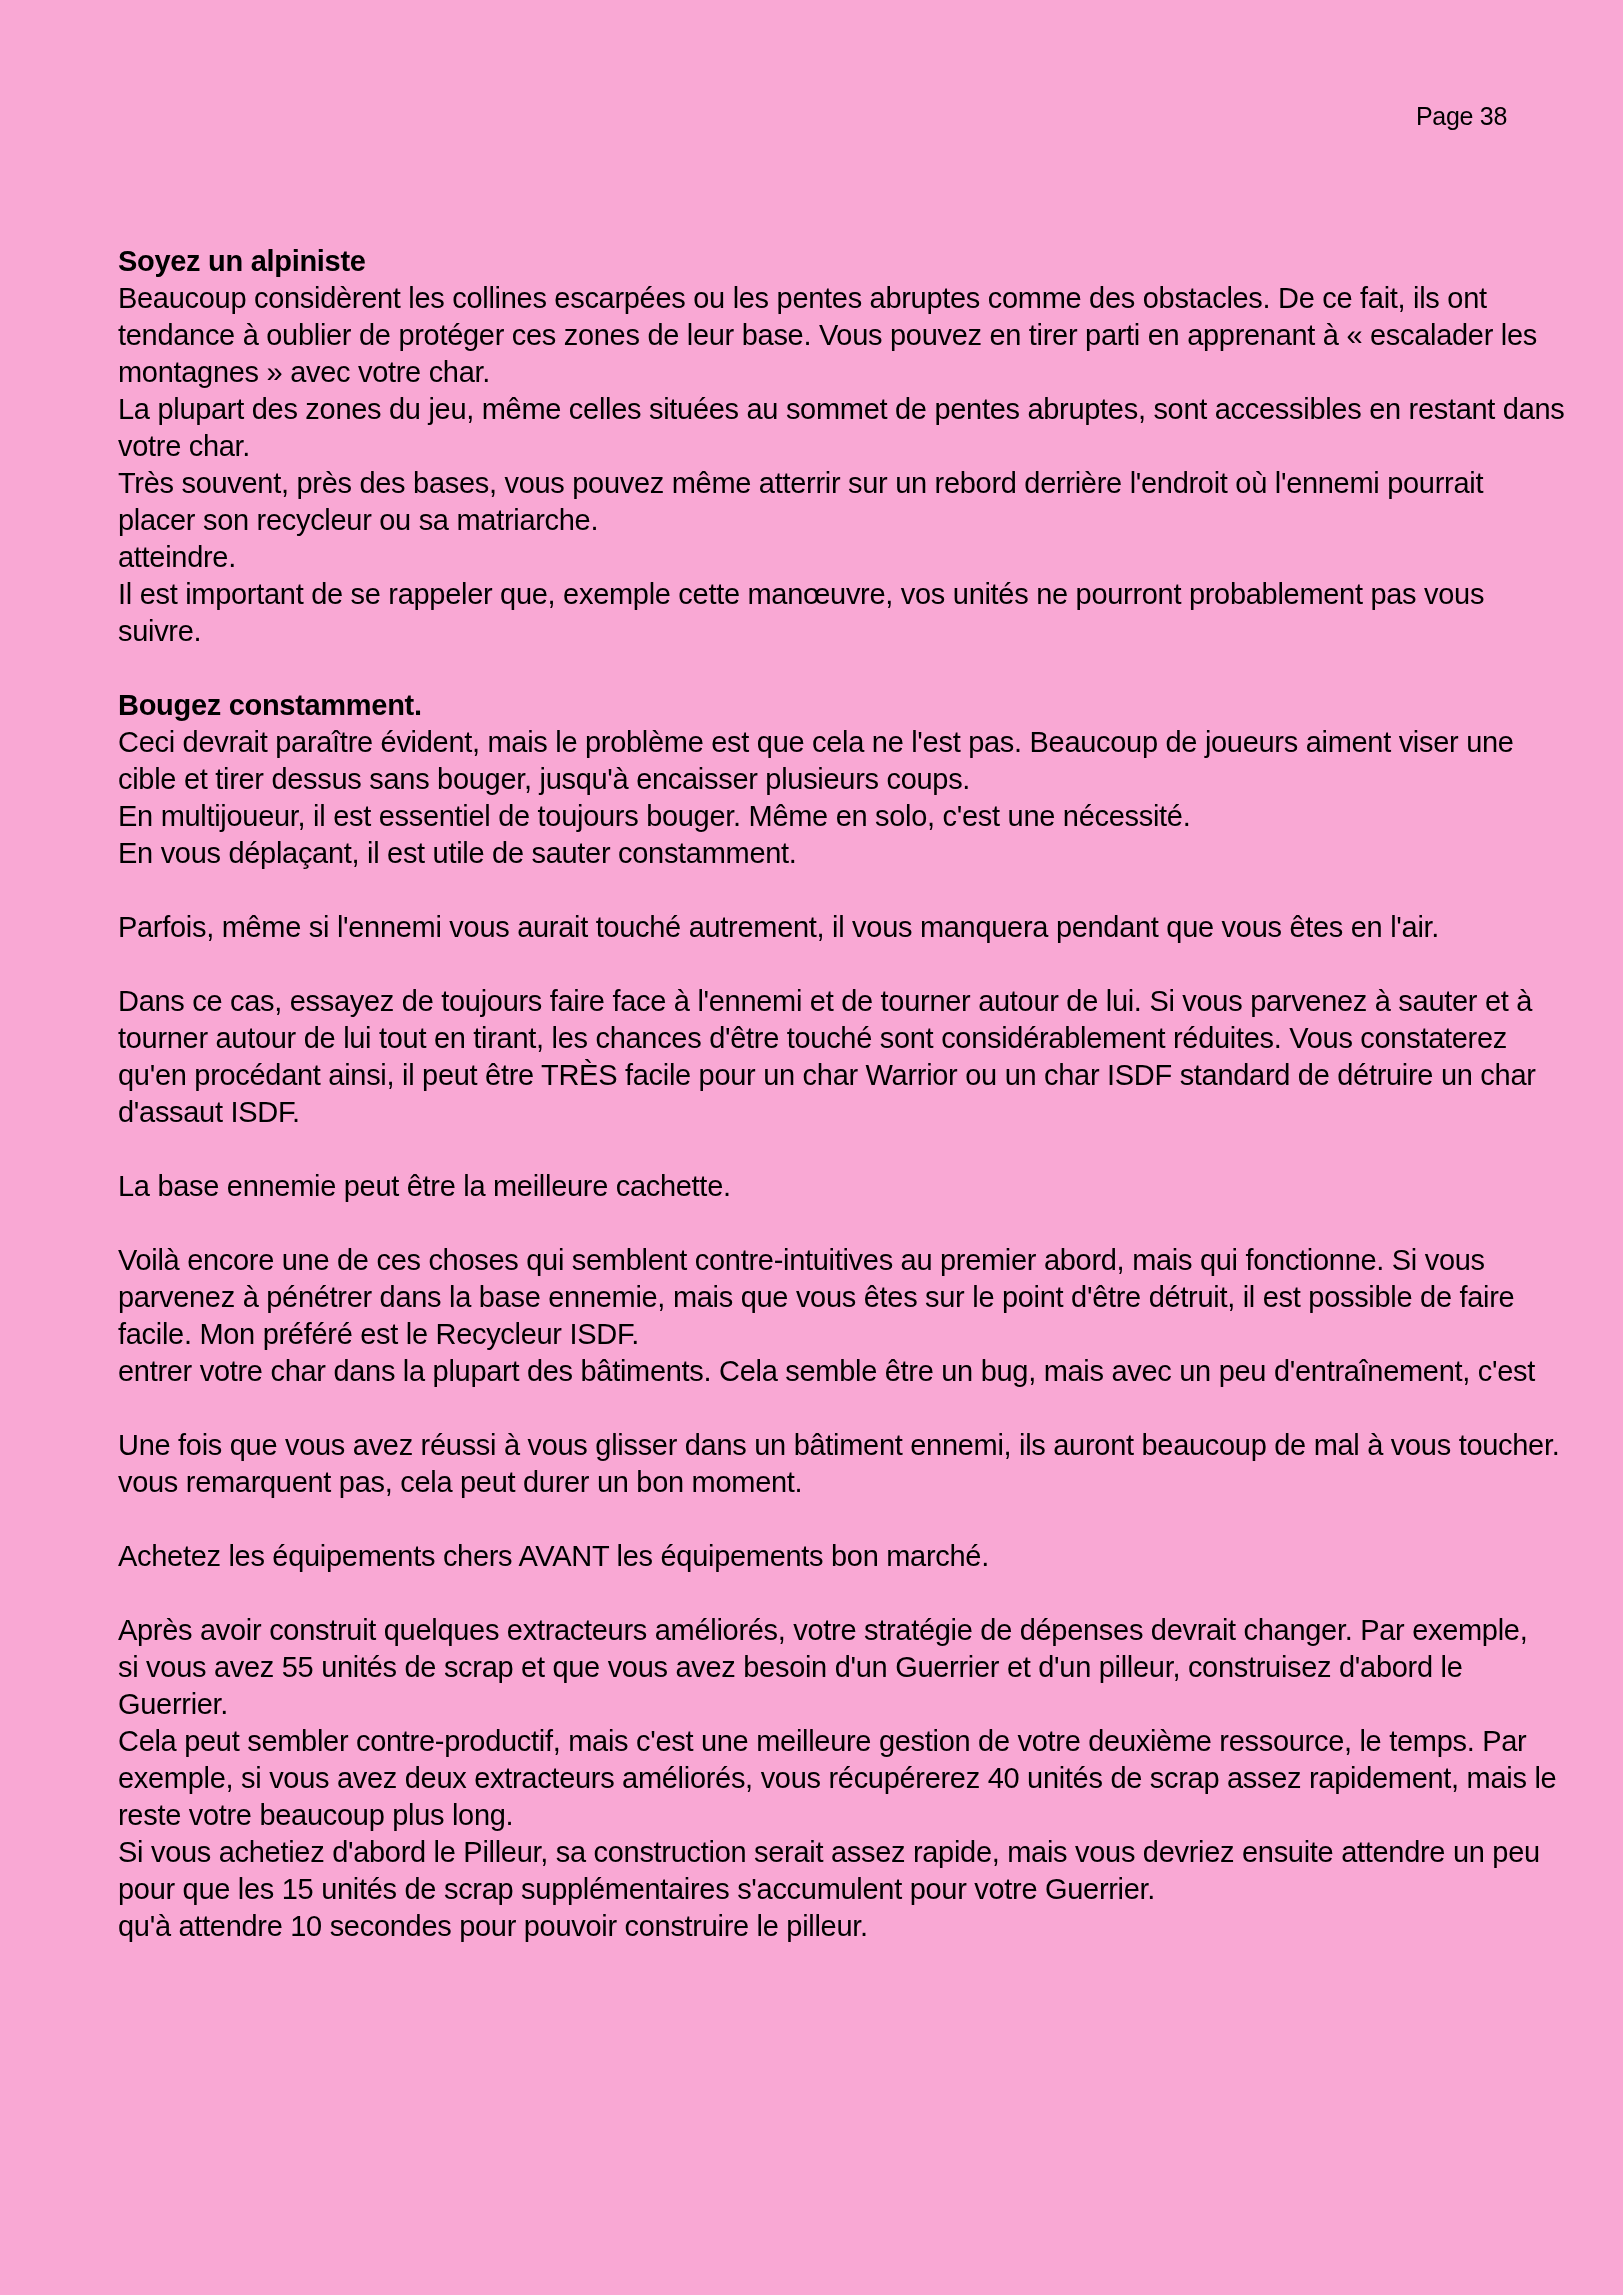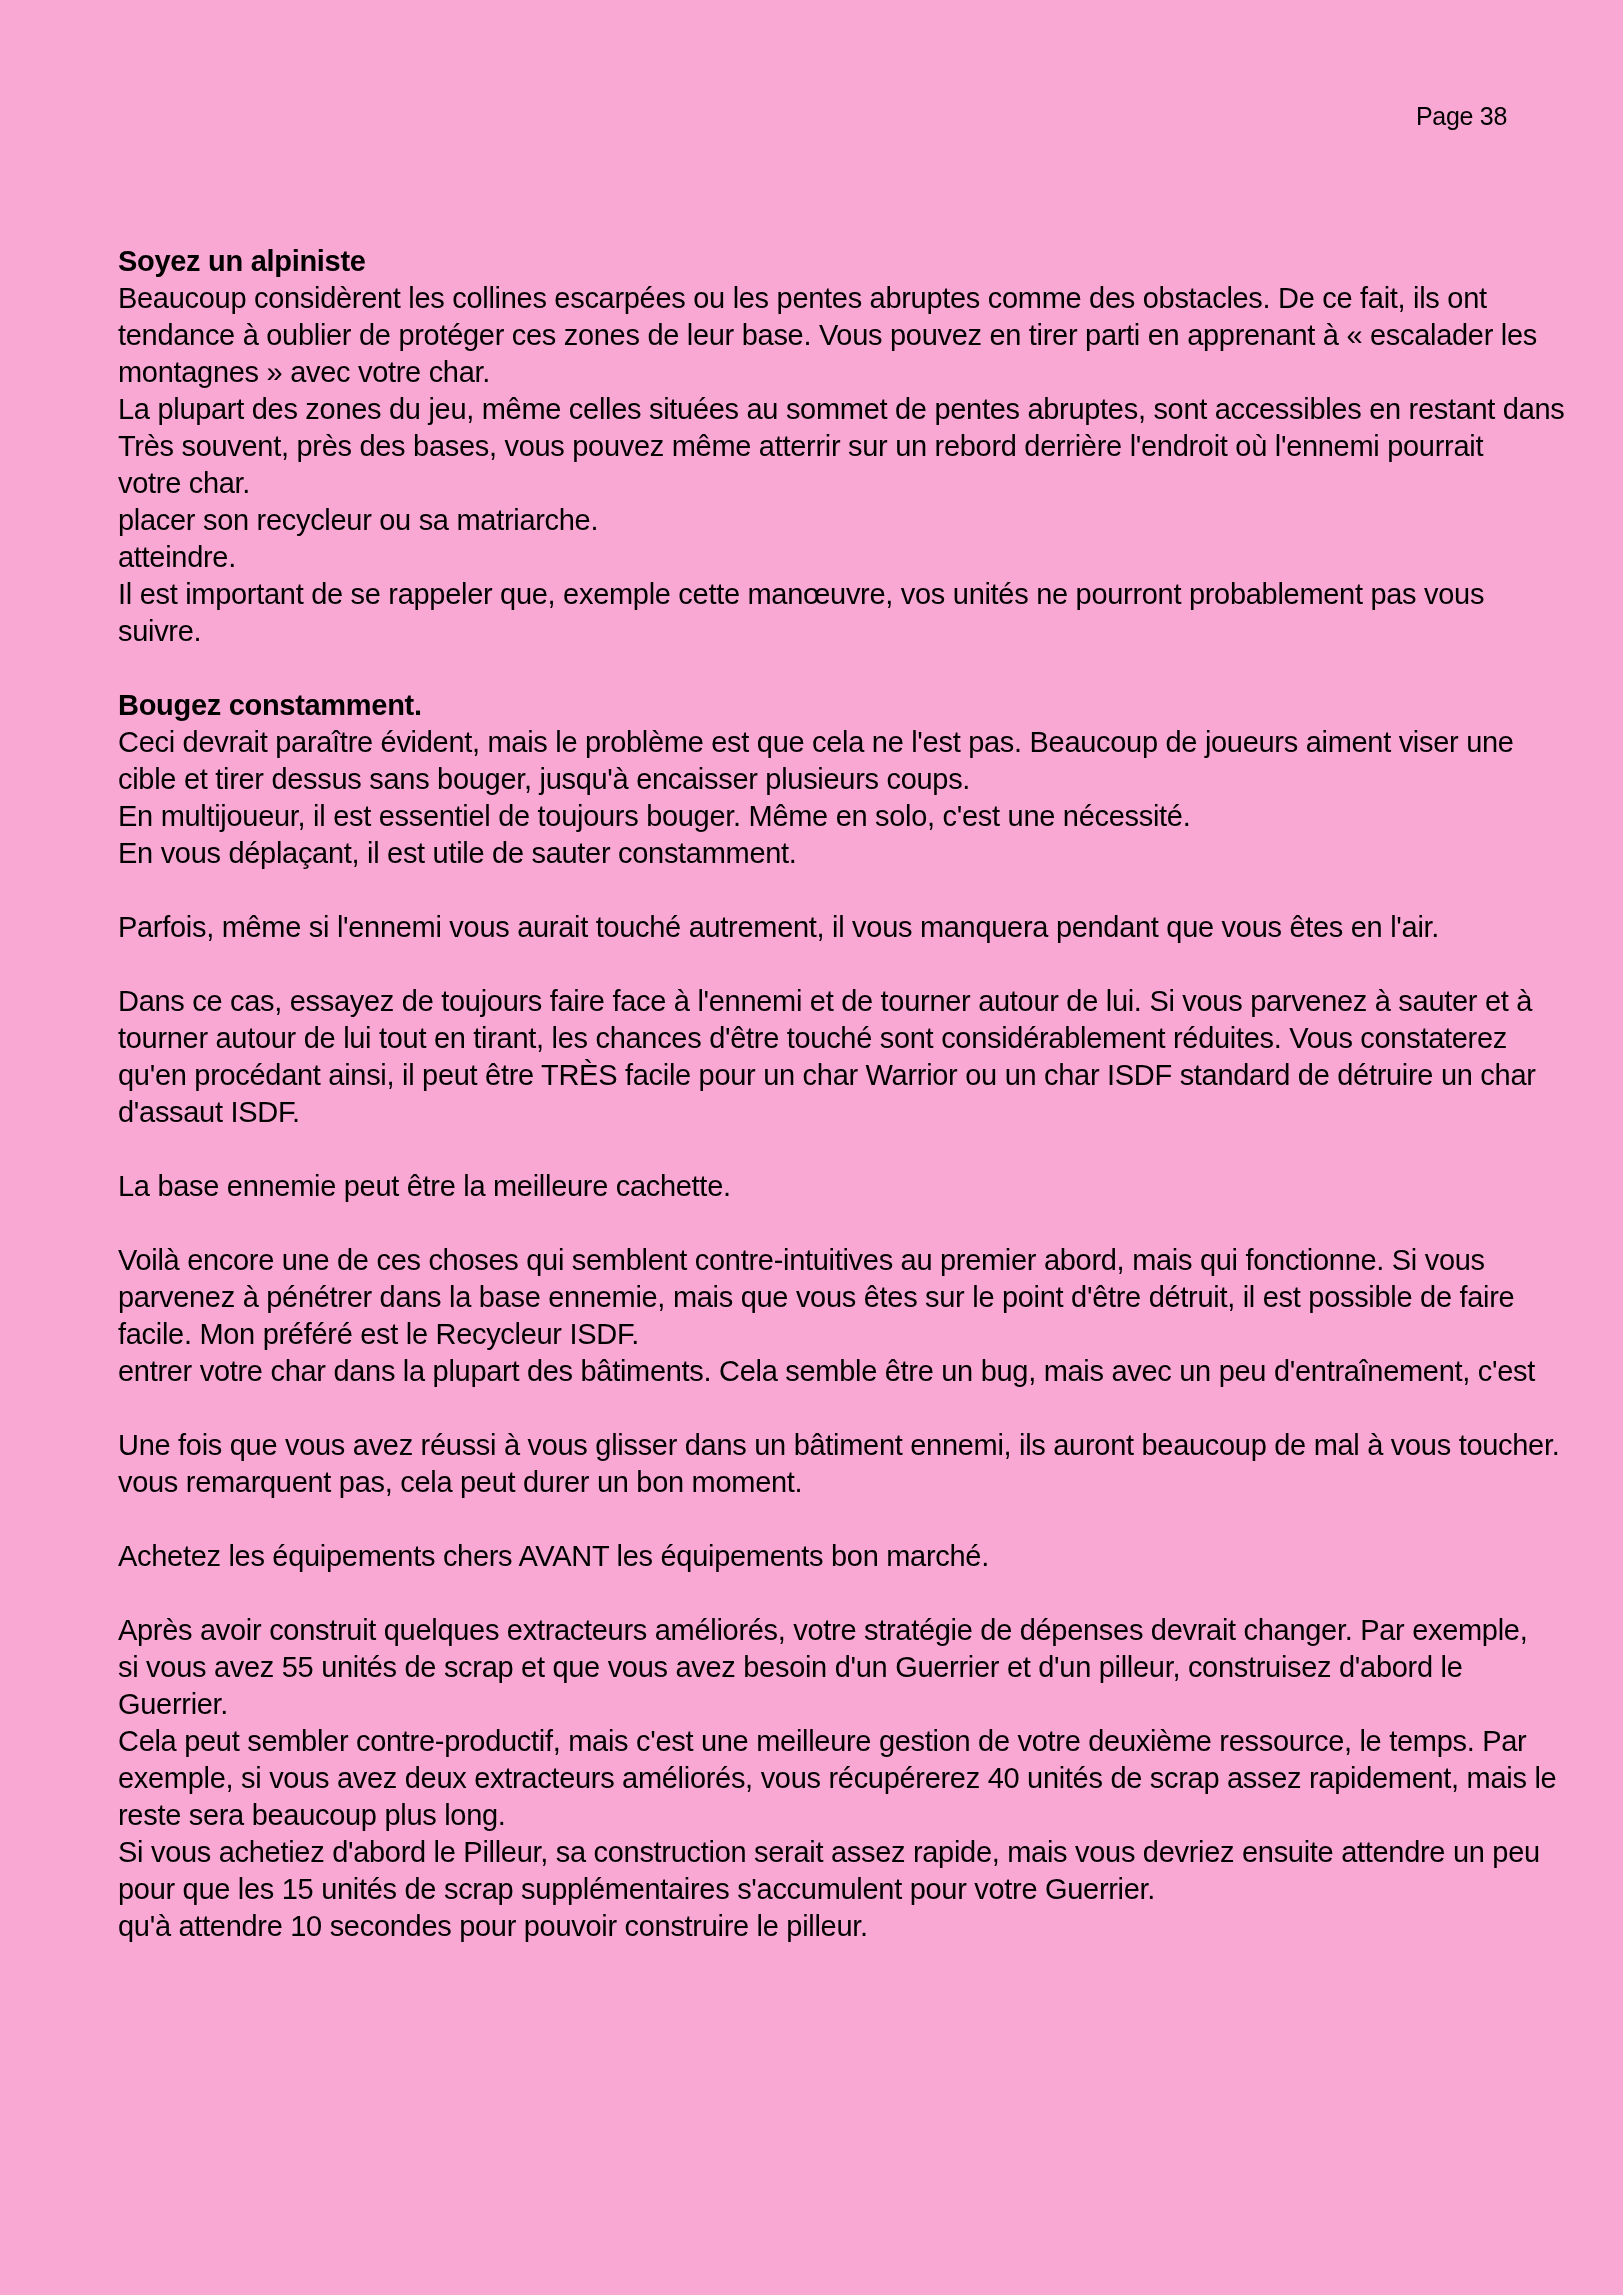--- a/index.html
+++ b/index.html
@@ -46,22 +46,22 @@
 <body>
 
 <div class="page">
   <div class="page-number">Page 38</div>
   <div class="content">
       <div class="line heading">Soyez un alpiniste</div>
       <div class="line body">Beaucoup considèrent les collines escarpées ou les pentes abruptes comme des obstacles. De ce fait, ils ont</div>
       <div class="line body">tendance à oublier de protéger ces zones de leur base. Vous pouvez en tirer parti en apprenant à « escalader les</div>
       <div class="line body">montagnes » avec votre char.</div>
       <div class="line body">La plupart des zones du jeu, même celles situées au sommet de pentes abruptes, sont accessibles en restant dans</div>
+      <div class="line body">votre char.</div>
       <div class="line body">Très souvent, près des bases, vous pouvez même atterrir sur un rebord derrière l'endroit où l'ennemi pourrait</div>
-      <div class="line body">votre char.</div>
       <div class="line body">placer son recycleur ou sa matriarche.</div>
       <div class="line body">atteindre.</div>
       <div class="line body">Il est important de se rappeler que, exemple cette manœuvre, vos unités ne pourront probablement pas vous</div>
       <div class="line body">suivre.</div>
       <div class="line blank"></div>
       <div class="line heading">Bougez constamment.</div>
       <div class="line body">Ceci devrait paraître évident, mais le problème est que cela ne l'est pas. Beaucoup de joueurs aiment viser une</div>
       <div class="line body">cible et tirer dessus sans bouger, jusqu'à encaisser plusieurs coups.</div>
       <div class="line body">En multijoueur, il est essentiel de toujours bouger. Même en solo, c'est une nécessité.</div>
       <div class="line body">En vous déplaçant, il est utile de sauter constamment.</div>
@@ -83,19 +83,19 @@
       <div class="line body">Une fois que vous avez réussi à vous glisser dans un bâtiment ennemi, ils auront beaucoup de mal à vous toucher.</div>
       <div class="line body">vous remarquent pas, cela peut durer un bon moment.</div>
       <div class="line blank"></div>
       <div class="line body">Achetez les équipements chers AVANT les équipements bon marché.</div>
       <div class="line blank"></div>
       <div class="line body">Après avoir construit quelques extracteurs améliorés, votre stratégie de dépenses devrait changer. Par exemple,</div>
       <div class="line body">si vous avez 55 unités de scrap et que vous avez besoin d'un Guerrier et d'un pilleur, construisez d'abord le</div>
       <div class="line body">Guerrier.</div>
       <div class="line body">Cela peut sembler contre-productif, mais c'est une meilleure gestion de votre deuxième ressource, le temps. Par</div>
       <div class="line body">exemple, si vous avez deux extracteurs améliorés, vous récupérerez 40 unités de scrap assez rapidement, mais le</div>
-      <div class="line body">reste sera beaucoup plus long.</div>
+      <div class="line body">reste votre beaucoup plus long.</div>
       <div class="line body">Si vous achetiez d'abord le Pilleur, sa construction serait assez rapide, mais vous devriez ensuite attendre un peu</div>
       <div class="line body">pour que les 15 unités de scrap supplémentaires s'accumulent pour votre Guerrier.</div>
       <div class="line body">qu'à attendre 10 secondes pour pouvoir construire le pilleur.</div>
     </div>
 </div>
 
 
 </body></html>

